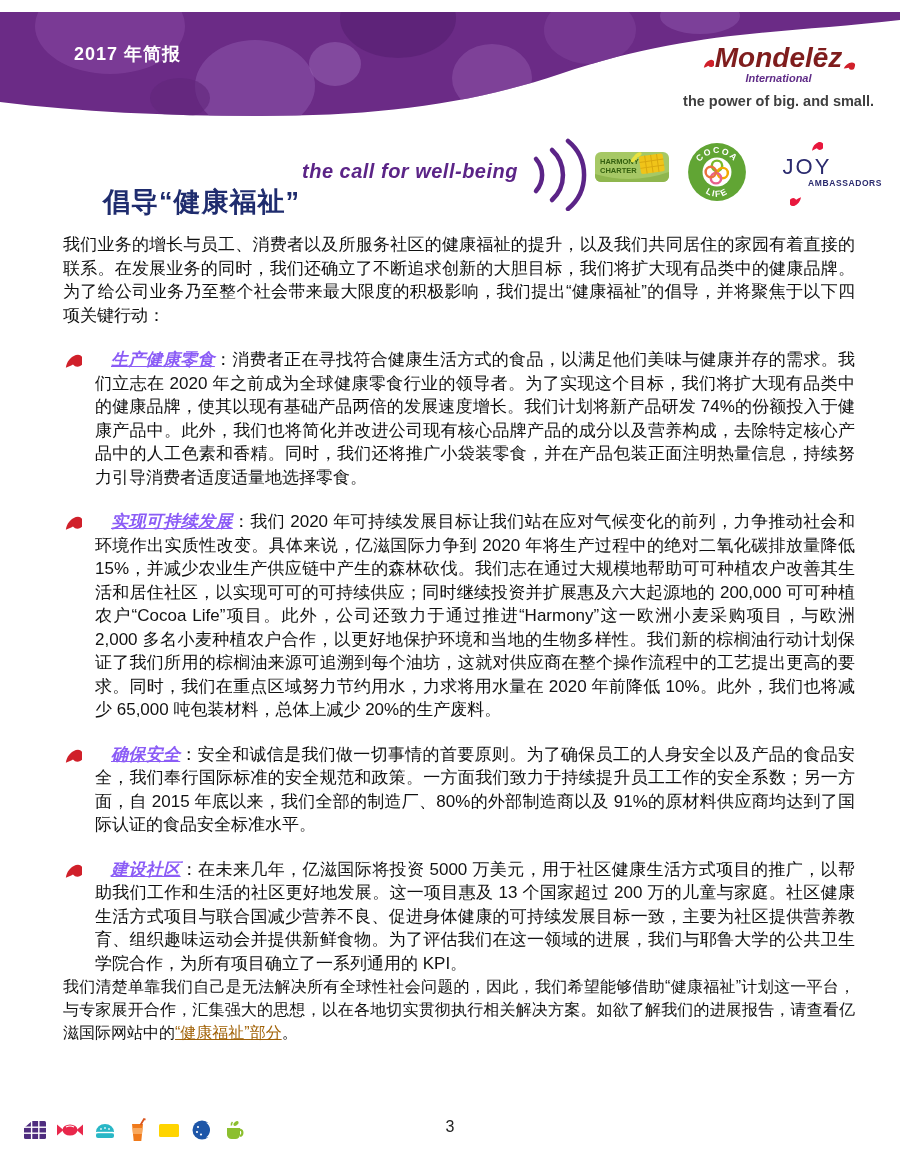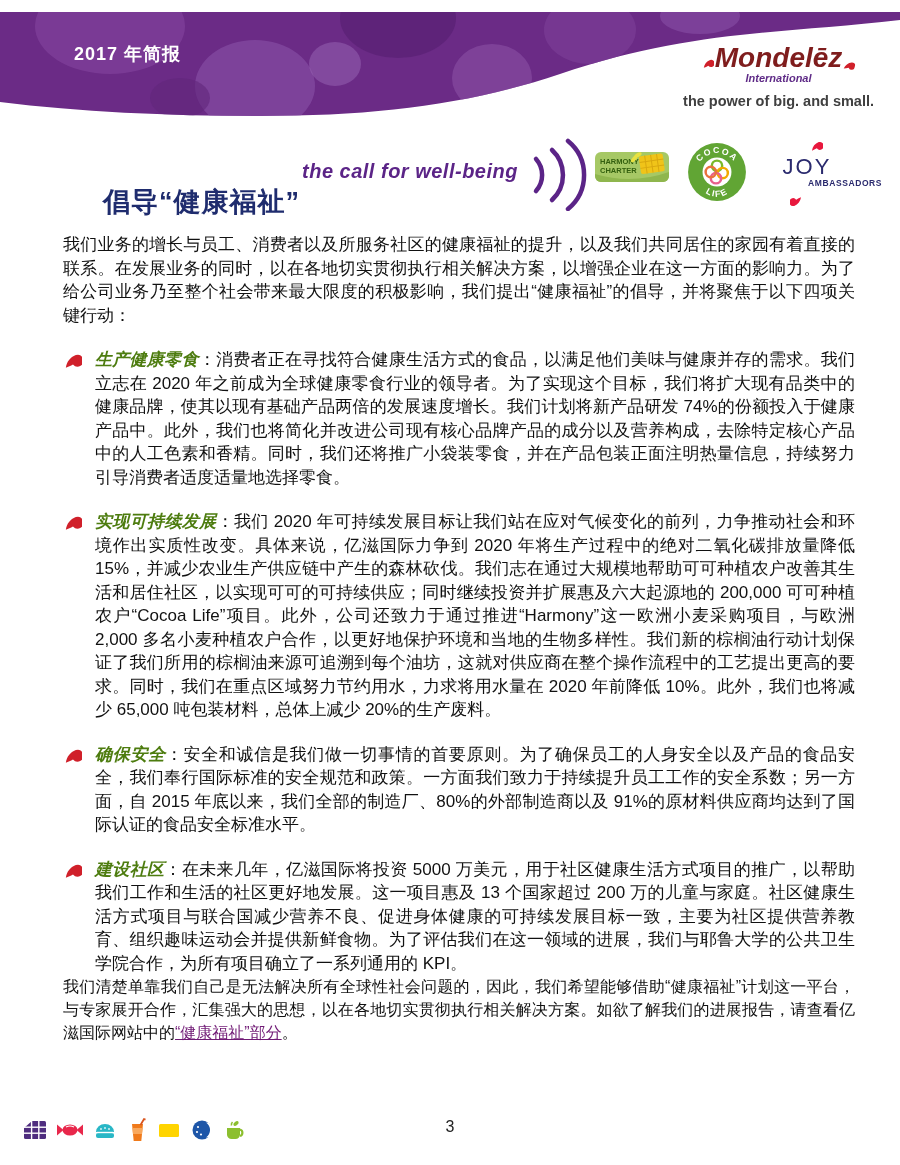--- a/index.html
+++ b/index.html
@@ -47,24 +47,24 @@
   }
   .content{
     position:absolute;top:233px;left:63px;width:792px;
     font-size:17px;line-height:23.5px;text-align:justify;
   }
   .content p{margin:0;}
   .bullet{display:flex;margin-top:21px;}
   .bullet-icon{flex:none;width:19px;margin:3px 13px 0 0;}
   .bullet-body{flex:1;}
   .b-head{
-    color:#4d7c0f;font-weight:bold;font-style:italic;
+    color:#8b5cf6;font-weight:bold;font-style:italic;text-decoration:underline;margin-left:16px;
   }
   .closing{margin:23px 10px 0 12px;font-size:16px;line-height:23px;}
-  .link{color:#701a75;text-decoration:underline;cursor:pointer;}
+  .link{color:#a16207;text-decoration:underline;cursor:pointer;}
   
   .footer-icons{
     position:absolute;left:22px;top:1117px;display:flex;align-items:center;gap:7px;
   }
   .footer-icons svg{display:block;}
   .page-number{
     position:absolute;top:1118px;left:0;width:100%;text-align:center;
     font-size:16px;color:#222;
   }
 </style>
@@ -165,21 +165,21 @@
   <div class="joy-word">JOY</div>
   <div class="joy-sub">AMBASSADORS</div>
   <svg class="comma-bot" width="13" height="15" viewBox="0 0 20 20">
     <path d="M3 18 C4 12 7.5 7 13.5 4.8 A6 6 0 1 1 10.5 14.4 C8.2 15.8 5.3 17 3 18 Z" fill="#e8173d"></path>
   </svg>
 </div>
 
 <div class="page-title">倡导“健康福祉”</div>
 
 <div class="content">
-  <p>我们业务的增长与员工、消费者以及所服务社区的健康福祉的提升，以及我们共同居住的家园有着直接的联系。在发展业务的同时，以在各地切实贯彻执行相关解决方案，以增强企业在这一方面的影响力。为了给公司业务乃至整个社会带来最大限度的积极影响，我们提出“健康福祉”的倡导，并将聚焦于以下四项关键行动：</p>
+  <p>我们业务的增长与员工、消费者以及所服务社区的健康福祉的提升，以及我们共同居住的家园有着直接的联系。在发展业务的同时，我们还确立了不断追求创新的大胆目标，我们将扩大现有品类中的健康品牌。为了给公司业务乃至整个社会带来最大限度的积极影响，我们提出“健康福祉”的倡导，并将聚焦于以下四项关键行动：</p>
 
   <div class="bullet">
     <svg class="bullet-icon" width="19" height="19" viewBox="0 0 20 20">
       <path d="M3 17.5 C4 11.5 7.5 6.5 13.5 4.3 A6.2 6.2 0 1 1 10.5 14.2 C8.2 15.6 5.3 16.8 3 17.5 Z" fill="#d0202a"></path>
     </svg>
     <p class="bullet-body"><span class="b-head">生产健康零食</span><span>：</span><span>消费者正在寻找符合健康生活方式的食品，以满足他们美味与健康并存的需求。我们立志在 2020 年之前成为全球健康零食行业的领导者。为了实现这个目标，我们将扩大现有品类中的健康品牌，使其以现有基础产品两倍的发展速度增长。我们计划将新产品研发 74%的份额投入于健康产品中。此外，我们也将简化并改进公司现有核心品牌产品的成分以及营养构成，去除特定核心产品中的人工色素和香精。同时，我们还将推广小袋装零食，并在产品包装正面注明热量信息，持续努力引导消费者适度适量地选择零食。</span></p>
   </div>
 
   <div class="bullet">
     <svg class="bullet-icon" width="19" height="19" viewBox="0 0 20 20">

